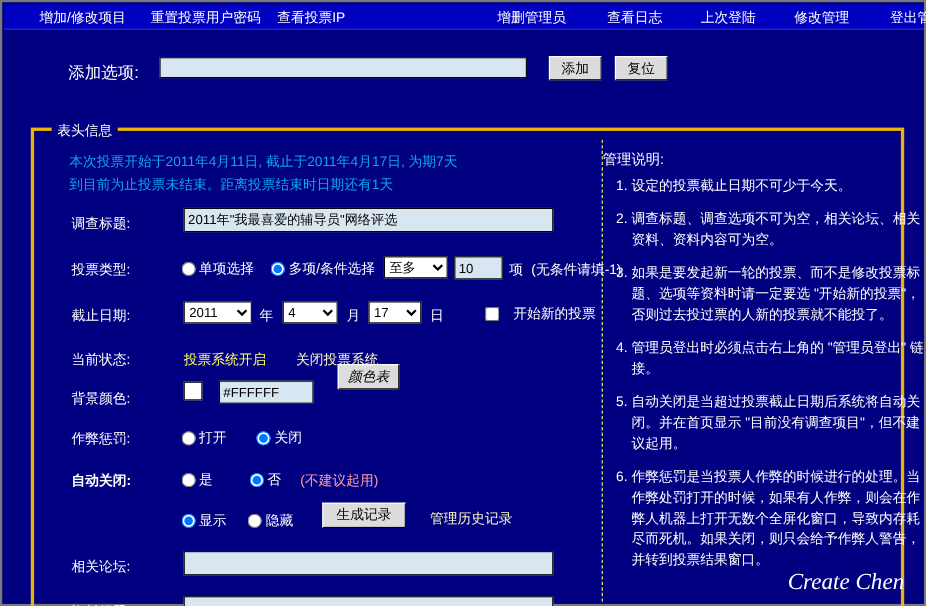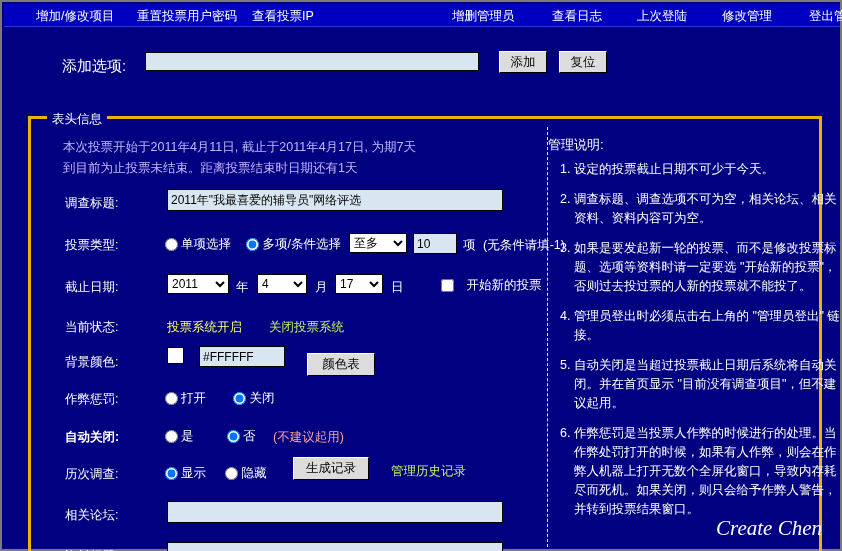--- a/index.html
+++ b/index.html
@@ -134,21 +134,21 @@
   }
 
   
   .intro {
     position: absolute;
     left: 32px;
     top: 18px;
     width: 460px;
     font-size: 12.5px;
     line-height: 21px;
-    color: #c4b5fd;
+    color: #0ea5e9;
   }
   .lrow { position: absolute; font-size: 12.5px; color: #ffffff; }
   .lbl-col { left: 34px; width: 110px; text-align: left; }
 
   .fld {
     border: 1px solid #000000;
     background: #d8e6f2;
     font-family: "Liberation Sans", sans-serif;
     font-size: 12px;
     padding: 1px 3px;
@@ -161,21 +161,21 @@
     background: #ffffff;
     border: 1px solid #000000;
     color: #000000;
     height: 20px;
   }
   input[type=radio], input[type=checkbox] {
     vertical-align: middle;
     margin: 0 3px 0 0;
   }
   .link {
-    color: #bef264;
+    color: #fef9c3;
     text-decoration: none;
     font-size: 12.5px;
   }
   .yellow { color: #ffff66; }
   .hint { color: #ffa0a0; font-size: 12.5px; }
 
   
   .right-title {
     position: absolute;
     left: 546px;
@@ -279,36 +279,35 @@
       <span style="margin-left:6px;">开始新的投票</span>
     </label>
 
     <div class="lrow lbl-col" style="top:200px;">当前状态:</div>
     <div class="lrow yellow" style="left:136px;top:200px;">投票系统开启</div>
     <a class="link" style="position:absolute;left:238px;top:200px;" href="#">关闭投票系统</a>
 
     <div class="lrow lbl-col" style="top:235px;">背景颜色:</div>
     <span class="swatch" style="position:absolute;left:136px;top:228px;"></span>
     <input class="fld" type="text" style="position: absolute; left: 168px; top: 227px; width: 86px; height: 21px;" value="#FFFFFF">
-    <button class="btn" style="position:absolute;left:276px;top:234px;width:68px;height:23px;">颜色表</button>
+    <button class="btn" style="position:absolute;left:276px;top:212px;width:56px;height:23px;font-style:italic;">颜色表</button>
 
     <div class="lrow lbl-col" style="top:272px;">作弊惩罚:</div>
     <div class="lrow" style="left:134px;top:271px;">
       <label><input type="radio" name="cheat" style=""><span>打开</span></label>
       <label style="margin-left:24px;"><input type="radio" name="cheat" checked="" style=""><span>关闭</span></label>
     </div>
 
     <div class="lrow lbl-col" style="top:310px;font-weight:bold;">自动关闭:</div>
     <div class="lrow" style="left:134px;top:309px;">
       <label><input type="radio" name="autoclose" style=""><span>是</span></label>
       <label style="margin-left:30px;"><input type="radio" name="autoclose" checked="" style=""><span>否</span></label>
     </div>
     <span class="hint" style="position:absolute;left:242px;top:310px;">(不建议起用)</span>
 
-    <div class="lrow lbl-col" style="top:347px;">历次调查:</div>
     <div class="lrow" style="left:134px;top:346px;">
       <label><input type="radio" name="hist" checked="" style=""><span>显示</span></label>
       <label style="margin-left:16px;"><input type="radio" name="hist" style=""><span>隐藏</span></label>
     </div>
     <button class="btn" style="position:absolute;left:262px;top:338px;width:76px;height:23px;">生成记录</button>
     <a class="link" style="position:absolute;left:360px;top:344px;" href="#">管理历史记录</a>
 
     <div class="lrow lbl-col" style="top:388px;">相关论坛:</div>
     <input class="fld" type="text" style="position: absolute; left: 136px; top: 382px; width: 336px; height: 22px;" value="">
 

